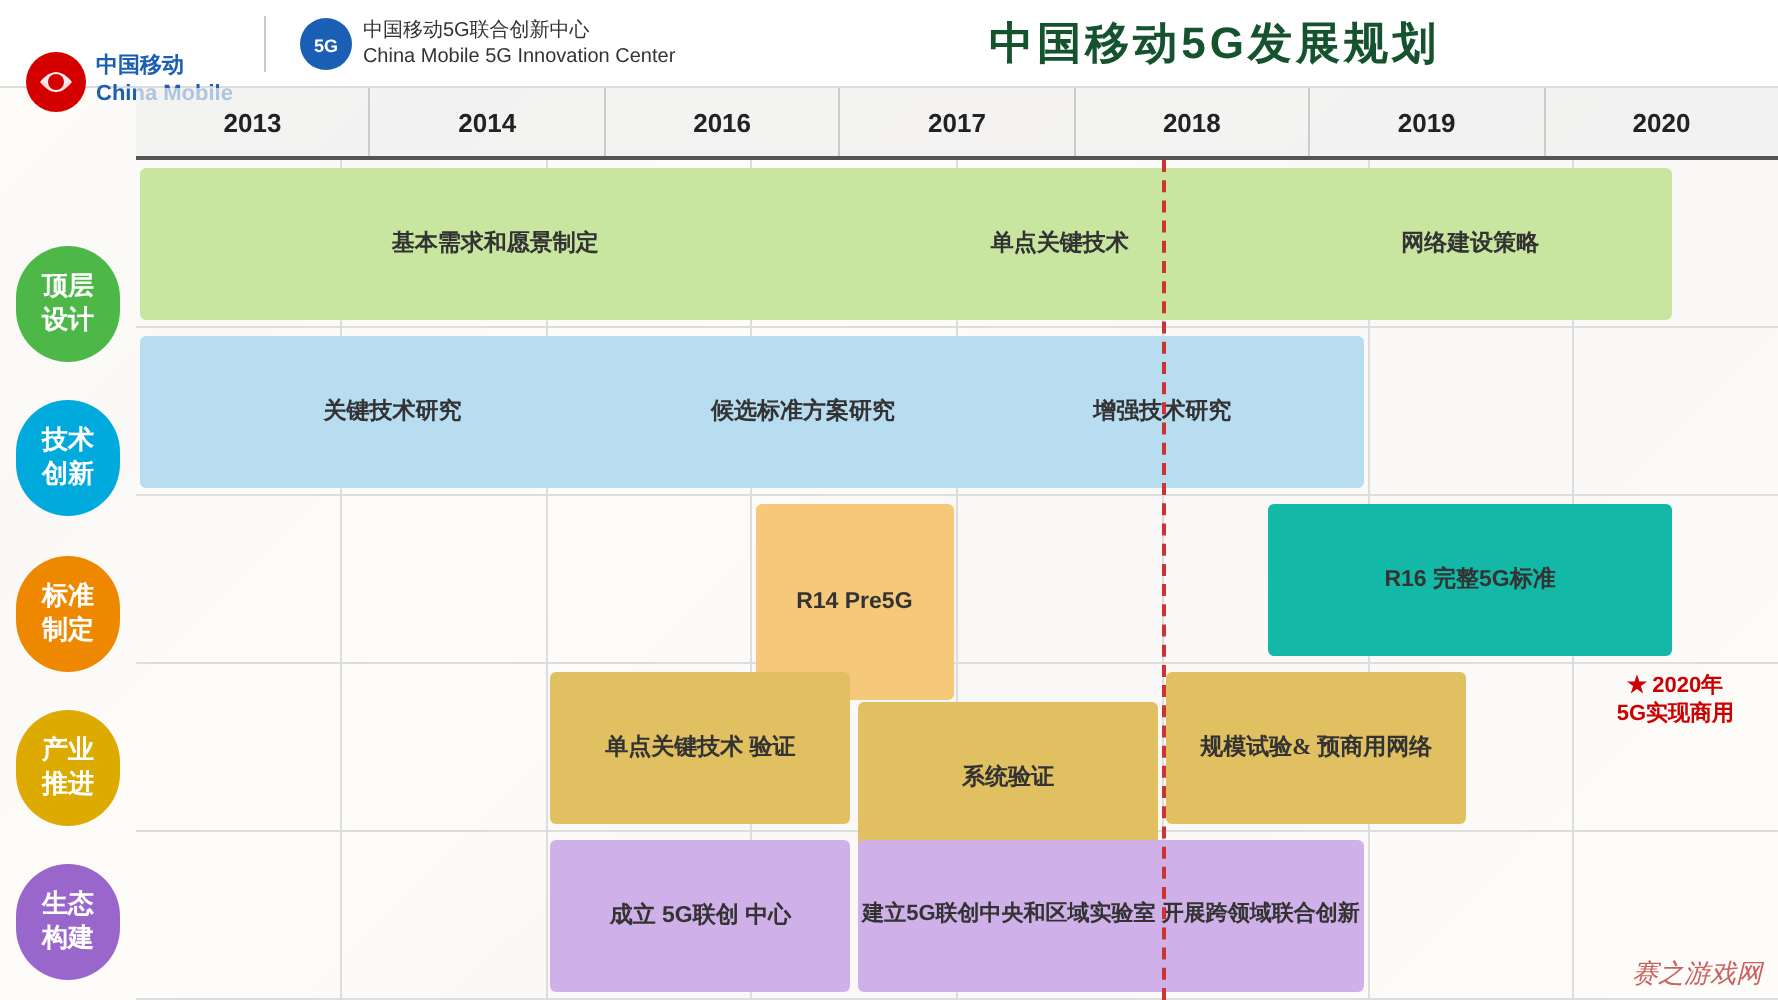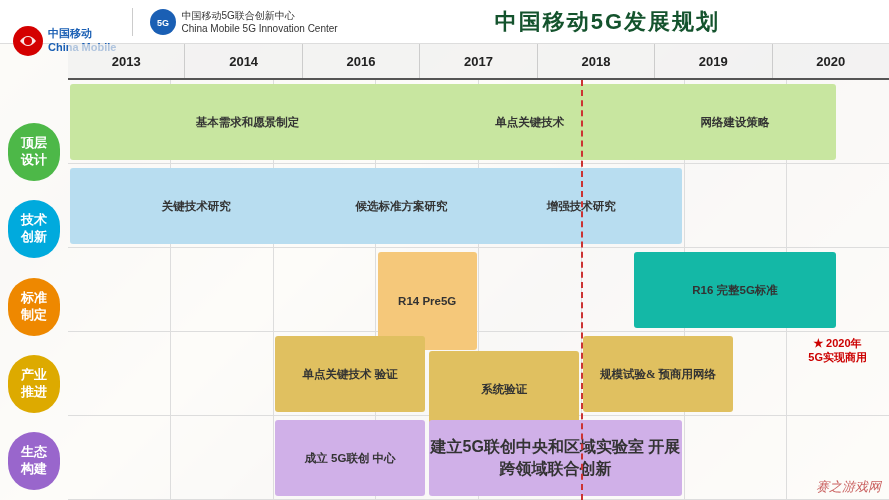--- a/index.html
+++ b/index.html
@@ -347,21 +347,21 @@
           <div class="block" style="left: 566.438px; width: 201.25px; top: 172px; height: 76px; background: #14b8a6; position: absolute;">R16
 完整5G标准</div>
           <div class="block" style="left: 207.25px; width: 149.938px; top: 256px; height: 76px; background: rgb(224, 192, 96); position: absolute;">单点关键技术
 验证</div>
           <div class="block" style="left: 361.188px; width: 149.938px; top: 256px; height: 76px; background: rgb(224, 192, 96); position: absolute; margin-top: 15px;">系统验证</div>
           <div class="block" style="left: 515.125px; width: 149.938px; top: 256px; height: 76px; background: rgb(224, 192, 96); position: absolute; font-family: Liberation Serif, serif;">规模试验&amp;
 预商用网络</div>
           <div class="block" style="left: 207.25px; width: 149.938px; top: 340px; height: 76px; background: rgb(208, 176, 232); position: absolute;">成立
 5G联创
 中心</div>
-          <div class="block" style="left: 361.188px; width: 252.562px; top: 340px; height: 76px; background: rgb(208, 176, 232); position: absolute; font-size: 16px;">建立5G联创中央和区域实验室
+          <div class="block" style="left: 361.188px; width: 252.562px; top: 340px; height: 76px; background: rgb(208, 176, 232); position: absolute; font-size: 11px;">建立5G联创中央和区域实验室
 开展跨领域联合创新</div>
           <div class="dashed-line" style="left: 513.125px; top: 0px; position: absolute; bottom: 0px;"></div>
           <div class="star-badge" style="left: 722.375px; top: 256px; width: 94.625px;">✭ 2020年<br>5G实现商用</div>
         </div>
     </div>
 
   </div>
 
   <div class="watermark">赛之游戏网</div>
 </div>

